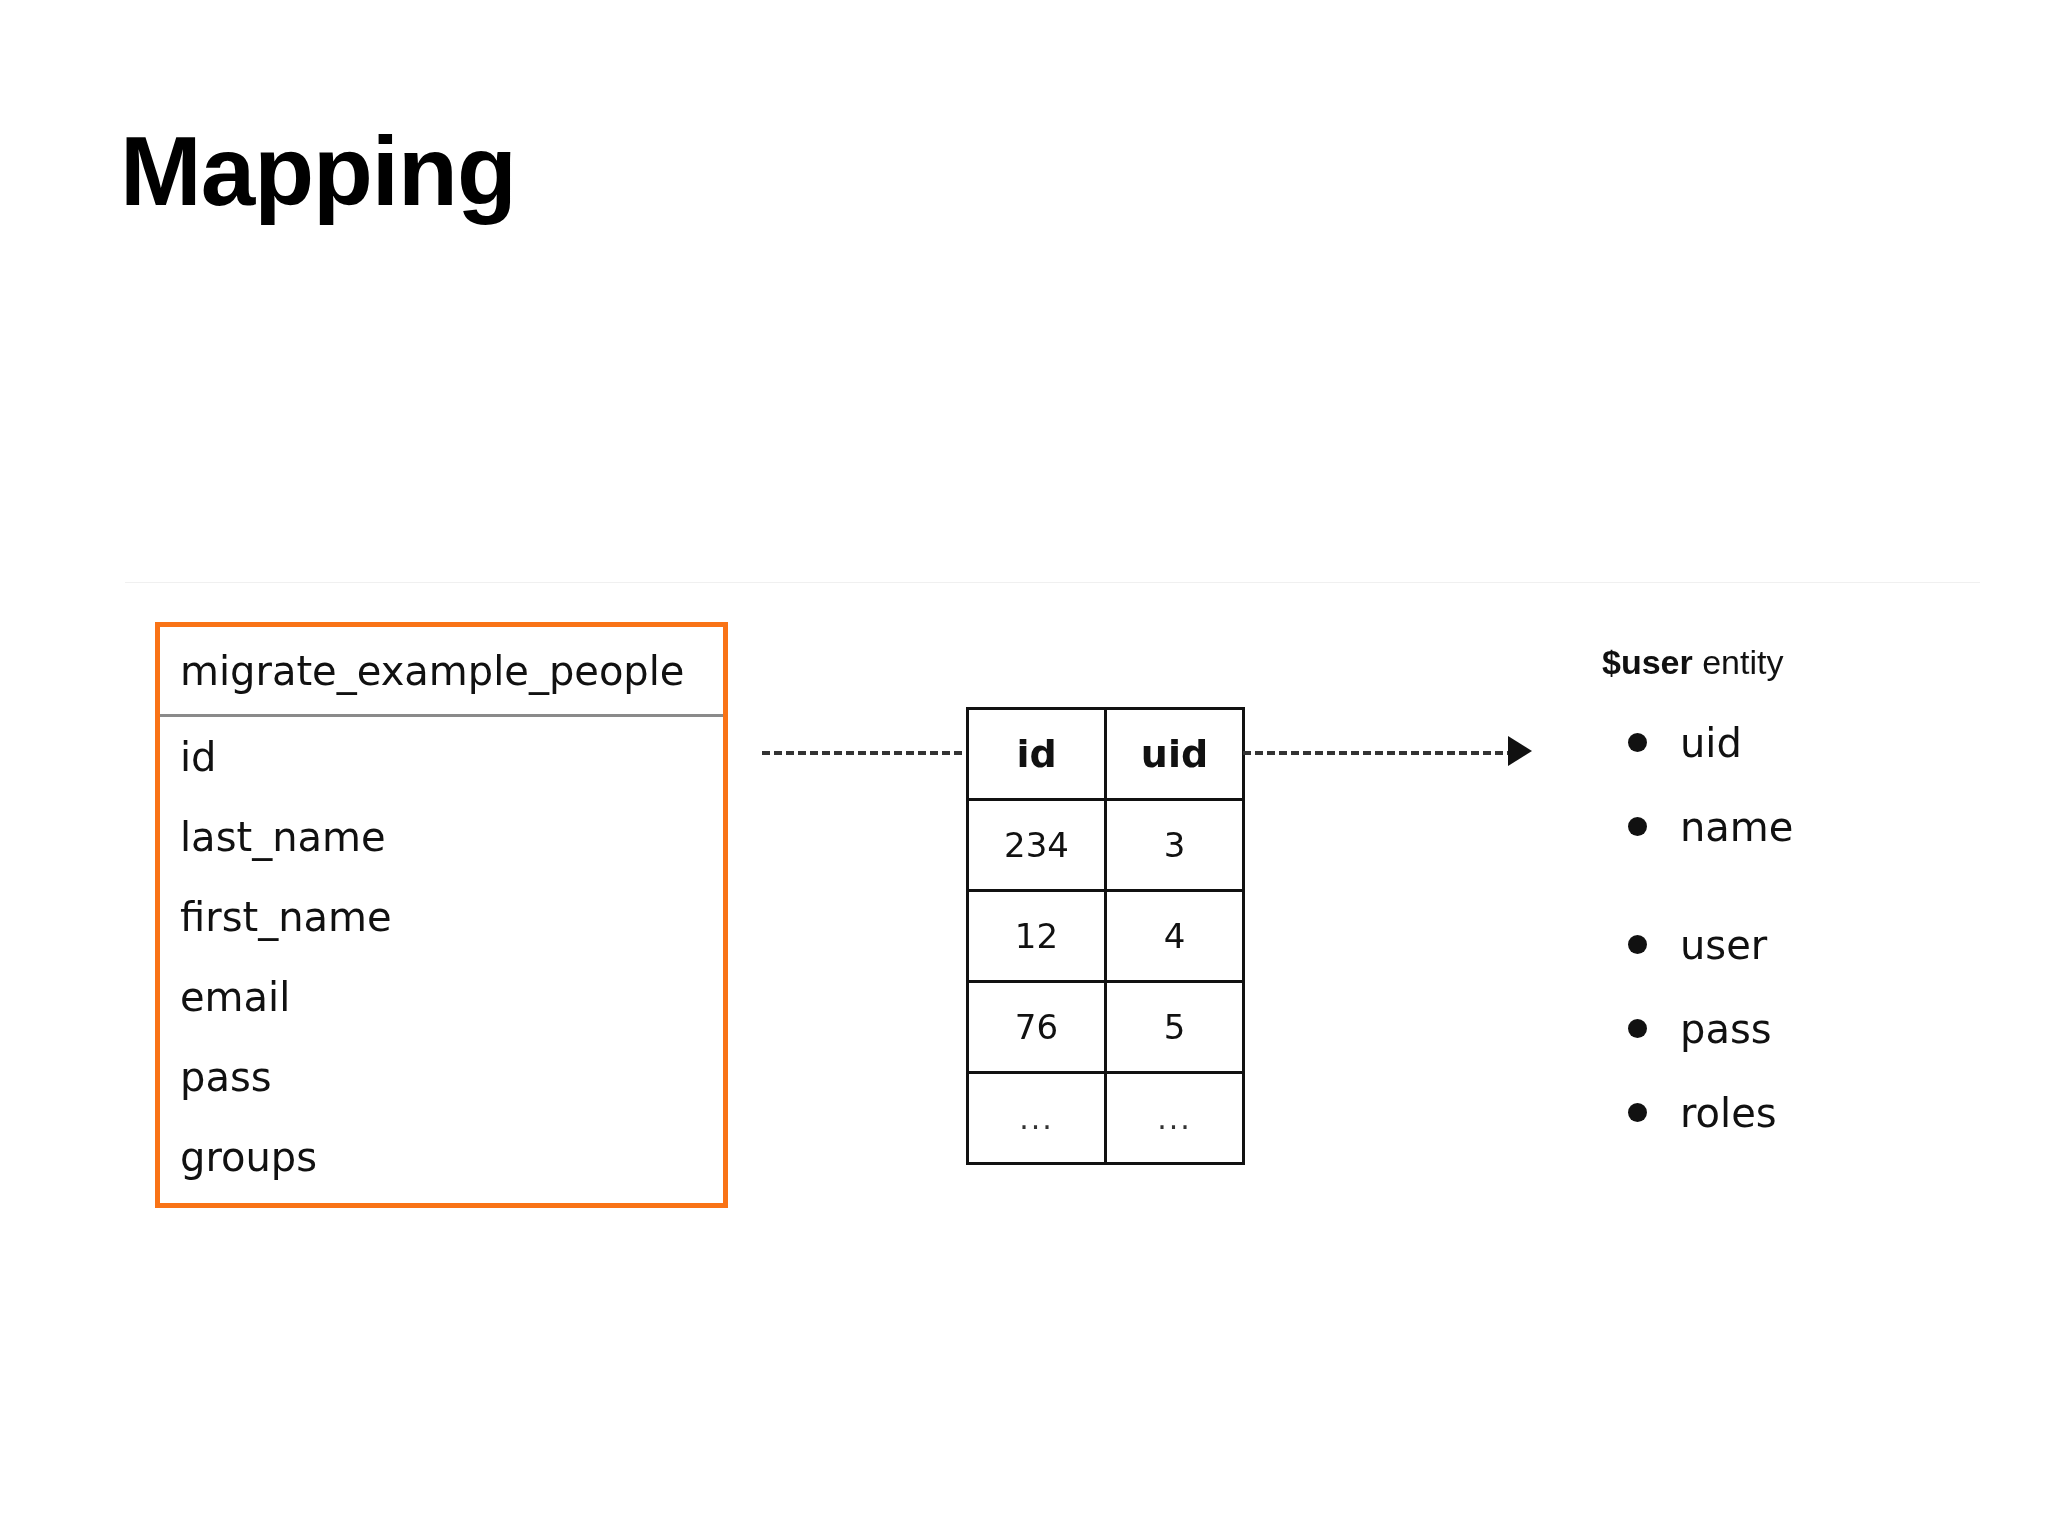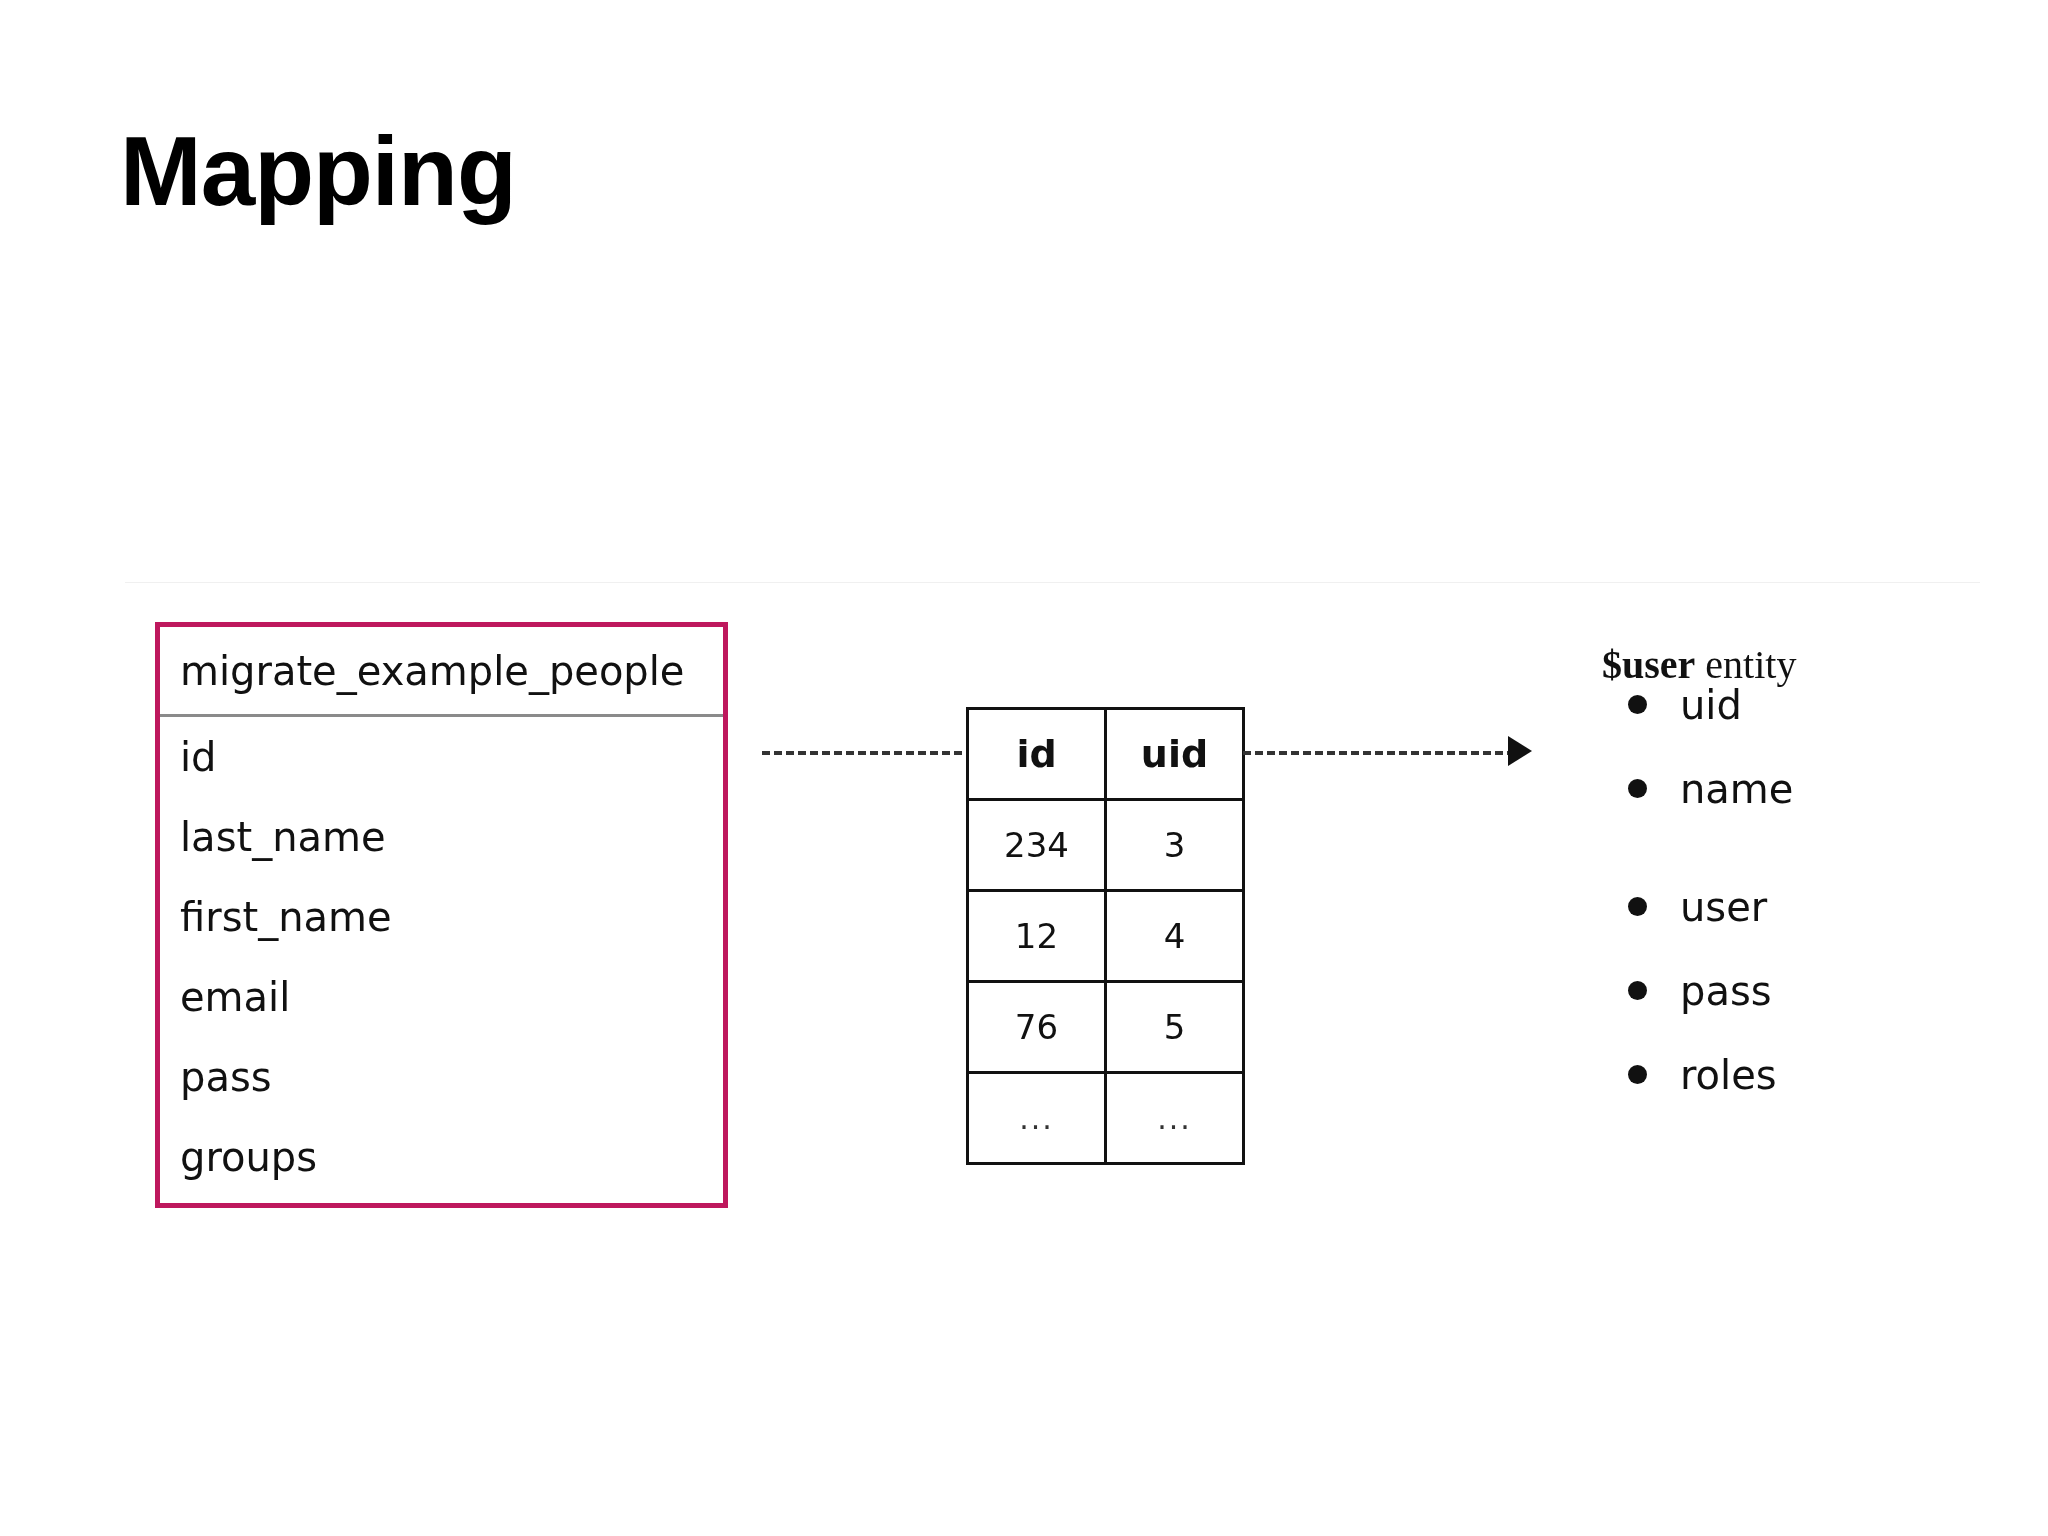--- a/index.html
+++ b/index.html
@@ -41,21 +41,21 @@
   }
 
   
   #source-entity-box {
     position: absolute;
     left: 155px;
     top: 622px;
     width: 573px;
     height: 586px;
     box-sizing: border-box;
-    border: 5px solid #be185d;
+    border: 5px solid #f97316;
     background: #ffffff;
   }
   #source-entity-header {
     position: absolute;
     left: 0;
     top: 0;
     right: 0;
     height: 90px;
     box-sizing: border-box;
     border-bottom: 3px solid #8a8a8a;
@@ -149,24 +149,25 @@
   }
 
   
   #target-entity {
     position: absolute;
     left: 1602px;
     top: 645px;
     width: 420px;
   }
   #target-entity-title {
-    font-family: Liberation Serif, serif;
-    font-size: 40px;
-    line-height: 1;
-    color: #111111;
+    font-family: Liberation Sans, sans-serif;
+    font-size: 34px;
+    line-height: 1;
+    color: #111111;
+    margin-bottom: 44px;
     white-space: nowrap;
   }
   #target-entity-title .var-name { font-weight: bold; }
   #target-entity-list {
     list-style: none;
     margin: 0;
     padding: 0;
   }
   .target-item {
     position: relative;

